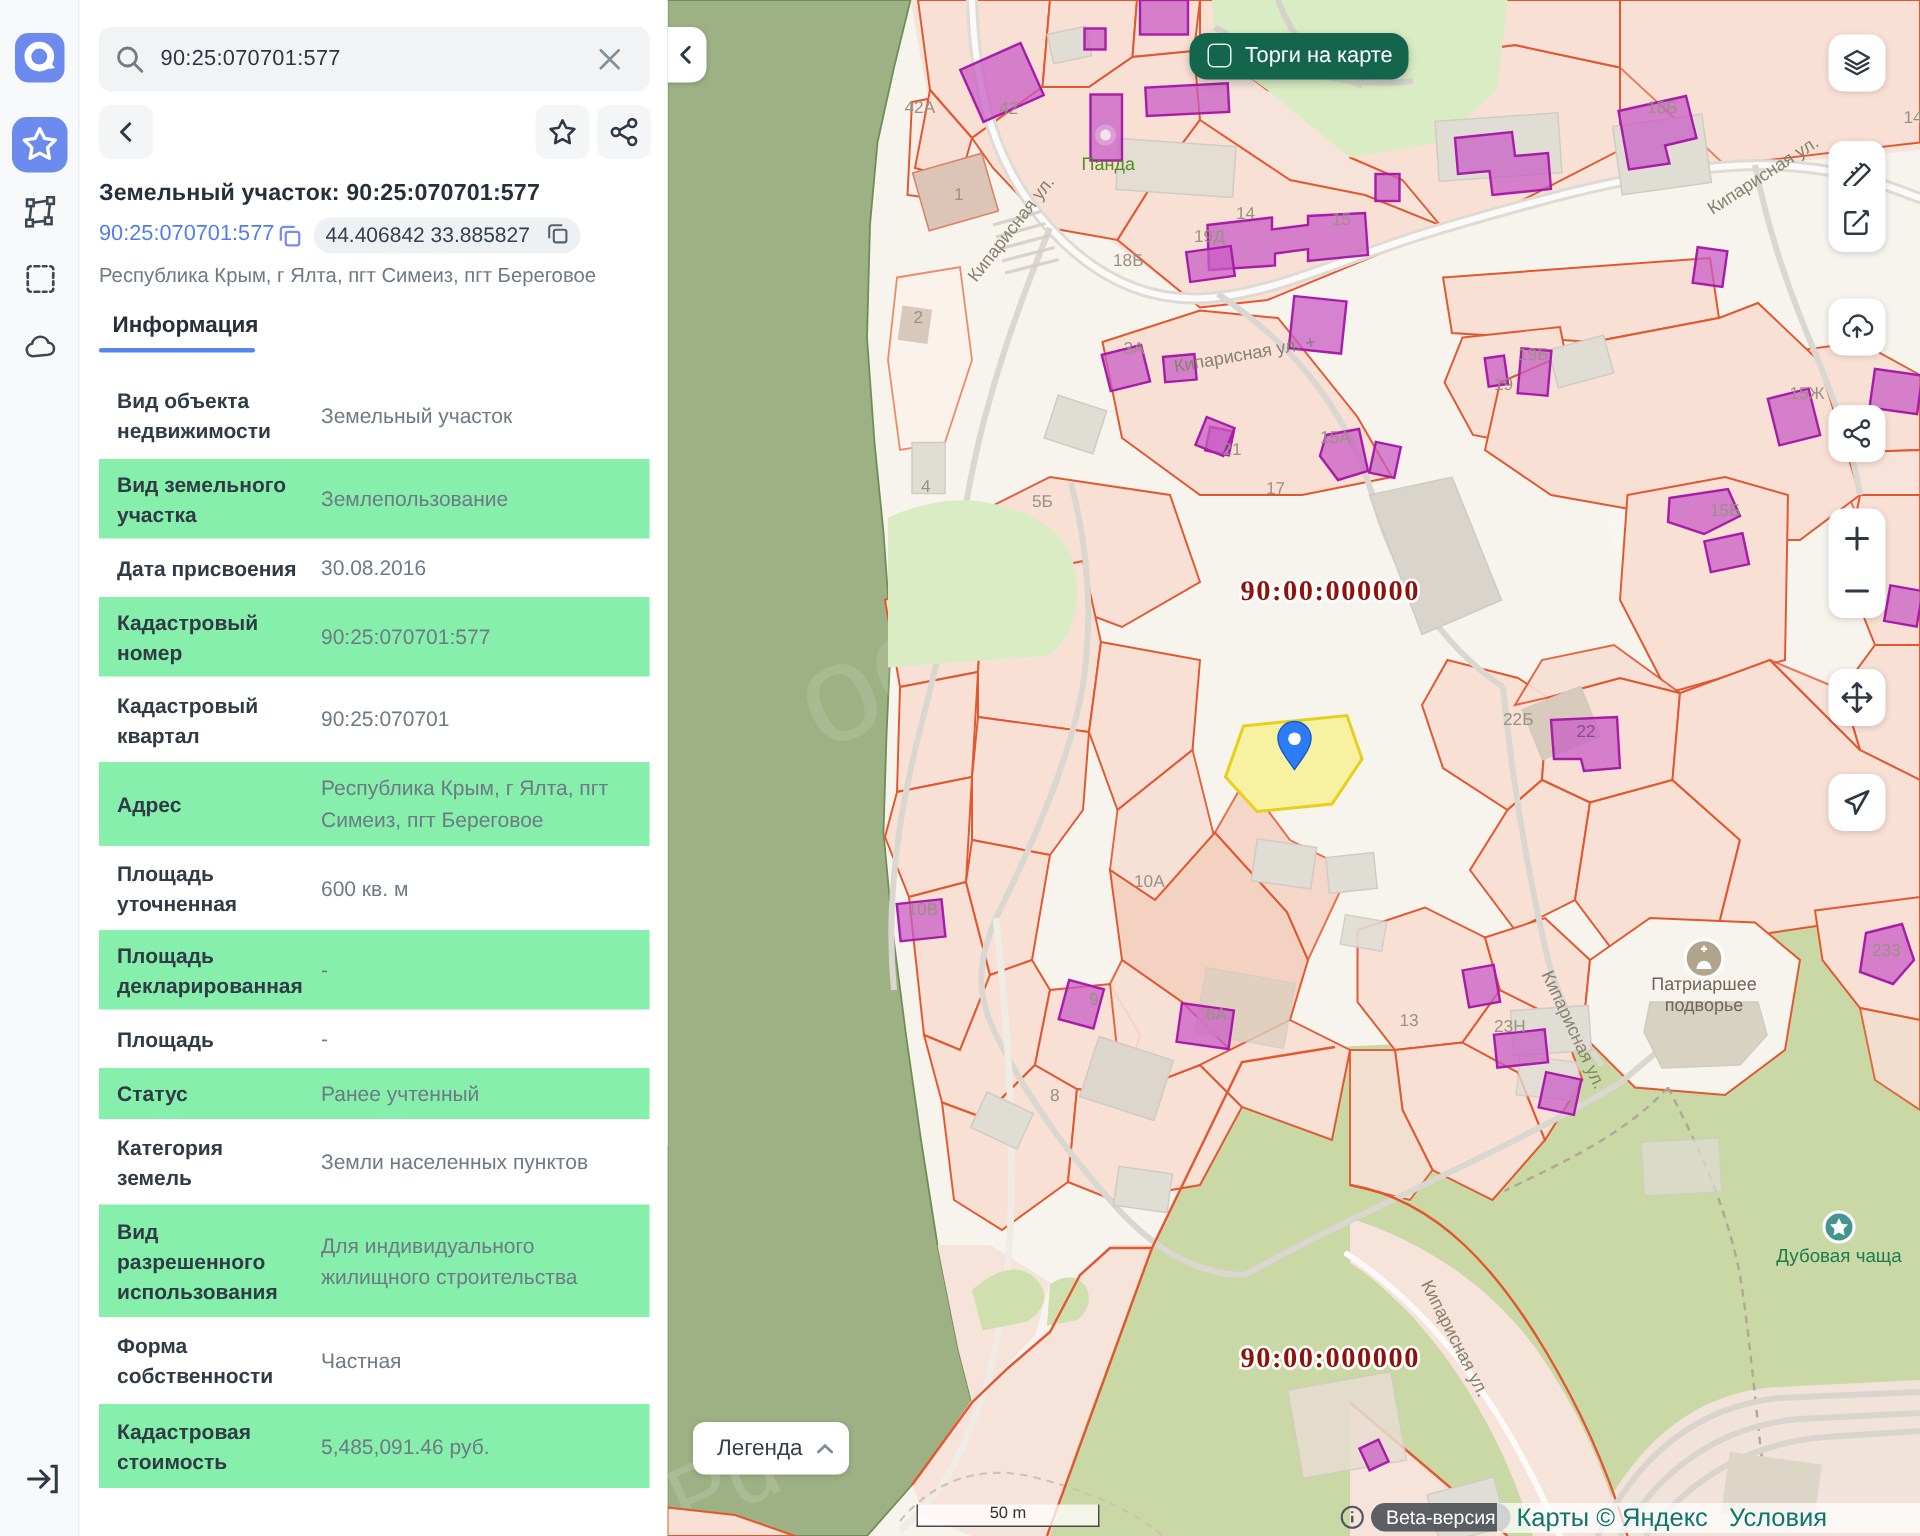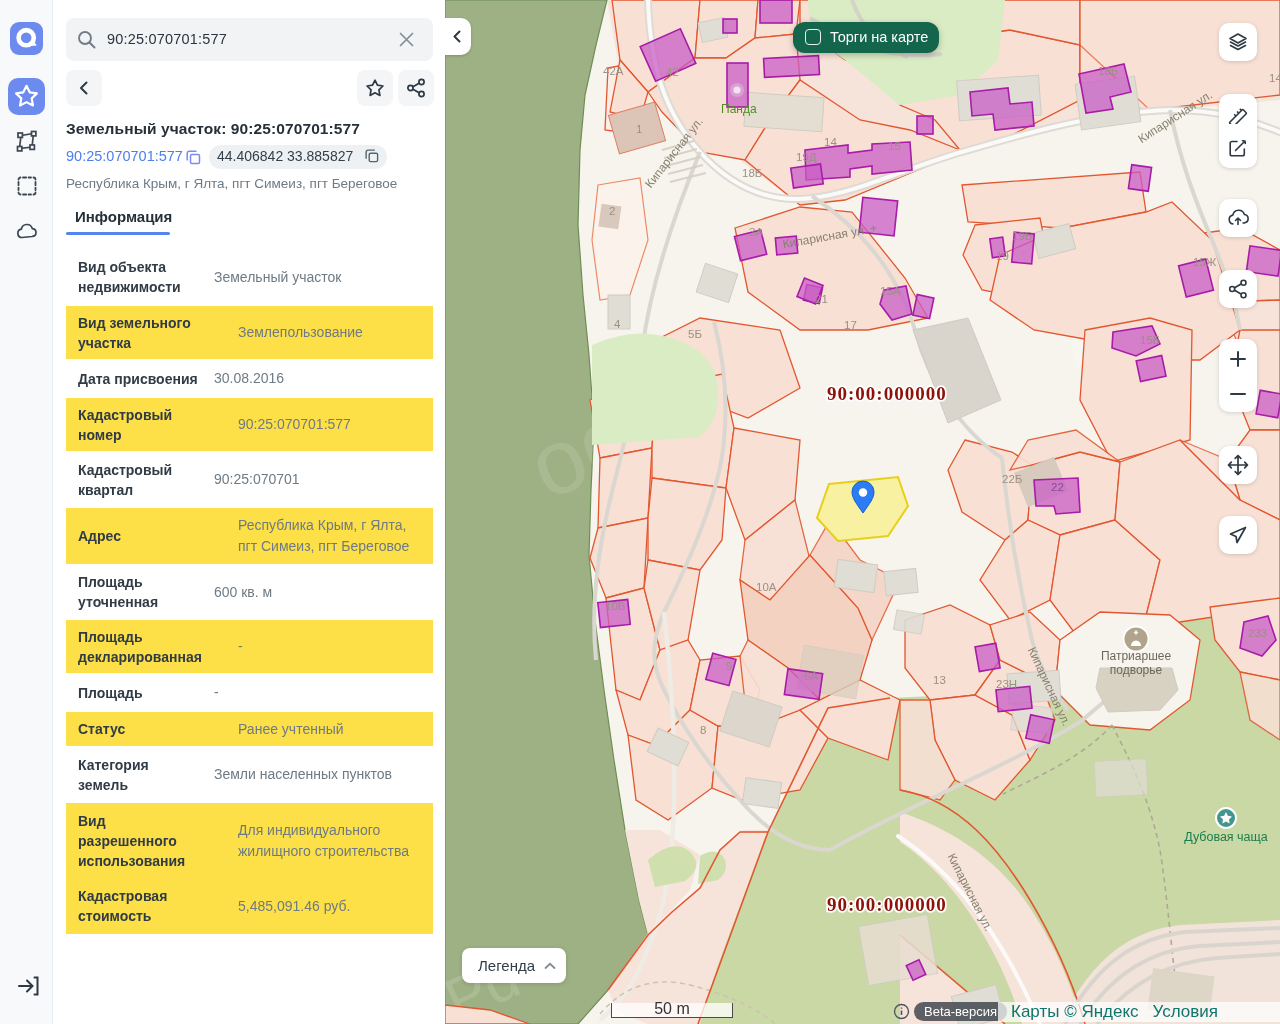--- a/index.html
+++ b/index.html
@@ -18,21 +18,21 @@
   .sqbtn { position:absolute; width:36px; height:36px; background:#f3f5f7; border-radius:8px; top:70px; }
   .title { position:absolute; left:12px; top:120px; font-size:15.5px; font-weight:bold; color:#26303a; letter-spacing:.1px; }
   .chipblue { position:absolute; left:12px; top:148px; font-size:14.5px; color:#4d7df2; }
   .chipgray { position:absolute; left:155px; top:145px; height:24px; background:#eef1f3; border-radius:12px; font-size:14px; color:#333f49; padding:3px 8px 0 8px; }
   .addr { position:absolute; left:12px; top:176px; font-size:13.5px; color:#6e7a84; }
   .tab { position:absolute; left:21px; top:208px; font-size:15px; font-weight:bold; color:#26303a; }
   .tabline { position:absolute; left:12px; top:232px; width:104px; height:3px; background:#5585f0; border-radius:2px; }
   
   #tbl { position:absolute; left:12px; top:248px; width:367px; }
   .row { display:flex; padding:0 12px; align-items:center; }
-  .row.g { background:#fde047;gap:24px; }
+  .row.g { background:#86efac; }
   .lab { width:124px; font-size:14px; font-weight:700; color:#303b45; line-height:20px; flex:none; }
   .val { font-size:14px; color:#6e7a84; line-height:21px; padding-left:12px; }
   svg.ic { display:block; }
 </style>
 </head>
 <body>
 <div id="app">
   <div id="iconbar">
     <div class="logo">
       <svg class="ic" width="33" height="33" viewBox="0 0 33 33">
@@ -155,20 +155,24 @@
           <div class="lab">Статус</div>
           <div class="val">Ранее учтенный</div>
         </div>
       <div class="row" style="height:57px">
           <div class="lab">Категория земель</div>
           <div class="val">Земли населенных пунктов</div>
         </div>
       <div class="row g" style="height:75px">
           <div class="lab">Вид разрешенного использования</div>
           <div class="val">Для индивидуального жилищного строительства</div>
+        </div>
+      <div class="row" style="height:58px">
+          <div class="lab">Форма собственности</div>
+          <div class="val">Частная</div>
         </div>
       <div class="row g" style="height:56px">
           <div class="lab">Кадастровая стоимость</div>
           <div class="val">5,485,091.46 руб.</div>
         </div>
     </div>
   </div>
   <div id="map" style="position:absolute;left:445px;top:0;width:835px;height:1024px;background:#f7f4ee;overflow:hidden">
   <svg width="835" height="1024" viewBox="445 0 835 1024" style="position:absolute;left:0;top:0">
     <defs>
@@ -500,21 +504,21 @@
   <div class="mbtn" style="top:516px">
         <svg width="22" height="22" viewBox="0 0 22 22" fill="none" stroke="#2e3944" stroke-width="1.7" stroke-linejoin="round">
           <path d="M18.5 3.5 L10 18.5 9 12.5 3.5 10z"></path>
         </svg>
       </div>
   <div style="position:absolute;left:17px;top:948px;width:104px;height:35px;background:#fff;border-radius:8px;box-shadow:0 1px 4px rgba(0,0,0,.15);font-size:15px;color:#333e48;line-height:35px;padding-left:16px">Легенда
     <svg style="position:absolute;right:10px;top:14px" width="12" height="8" viewBox="0 0 12 8" fill="none" stroke="#828c95" stroke-width="1.8" stroke-linecap="round">
           <path d="M1.5 6 L6 1.8 10.5 6"></path>
         </svg>
   </div>
-  <div style="position:absolute;left:166px;top:1003px;width:122px;height:15px;background:rgba(255,255,255,.75);border-left:1.5px solid #4a4a4a;border-right:1.5px solid #4a4a4a;border-bottom:1.5px solid #4a4a4a;font-size:16px;color:#333;text-align:center;line-height:12px">50 m</div>
+  <div style="position:absolute;left:166px;top:1003px;width:122px;height:15px;background:rgba(255,255,255,.75);border-left:1.5px solid #4a4a4a;border-right:1.5px solid #4a4a4a;border-bottom:1.5px solid #4a4a4a;font-size:11px;color:#333;text-align:center;line-height:12px">50 m</div>
   <div style="position:absolute;left:448px;top:1002px;width:832px;height:22px;background:rgba(255,255,255,.0)"></div>
   <svg style="position:absolute;left:448px;top:1003px" width="17" height="17" viewBox="0 0 17 17" fill="none" stroke="#4e575f" stroke-width="1.4">
         <circle cx="8.5" cy="8.5" r="7"></circle>
         <path d="M8.5 7.5 v4.5 M8.5 4.5 v1.2" stroke-width="1.6"></path>
       </svg>
   <div style="position:absolute;left:469px;top:1002px;height:19px;background:rgba(58,66,73,.82);border-radius:10px;color:#fff;font-size:13px;line-height:19px;padding:0 10px">Beta-версия</div>
   <div style="position:absolute;left:553px;top:1002px;width:284px;height:20px;background:rgba(255,255,255,.72);font-size:17px;color:#0f766e;line-height:20px"><span style="margin-left:13px">Карты © Яндекс</span><span style="margin-left:14px">Условия использования</span></div>
   </div>
   <style>
     .mbtn { position:absolute; right:23px; width:38px; height:38px; background:#fff; border-radius:10px; box-shadow:0 1px 4px rgba(0,0,0,.15); display:flex; align-items:center; justify-content:center; }

